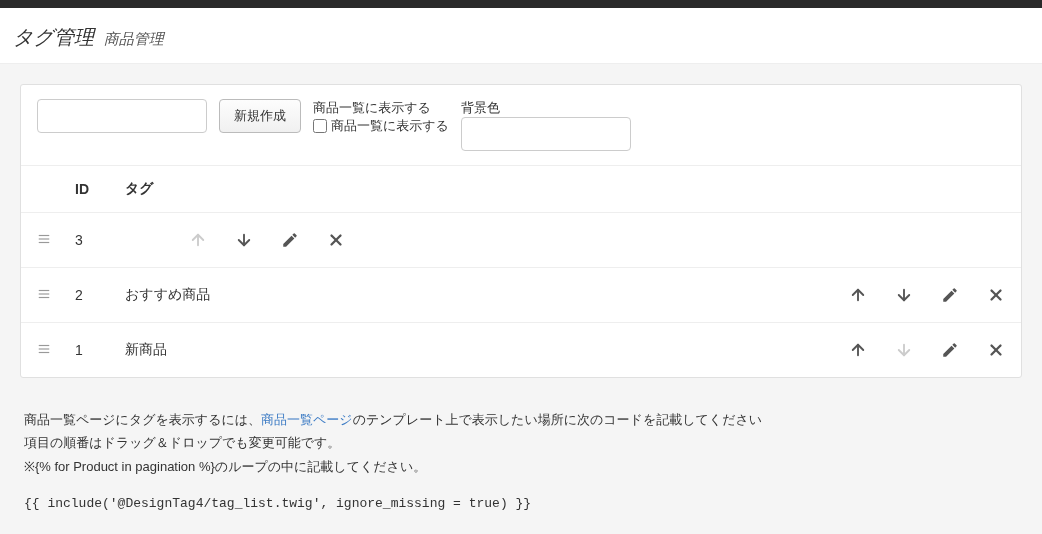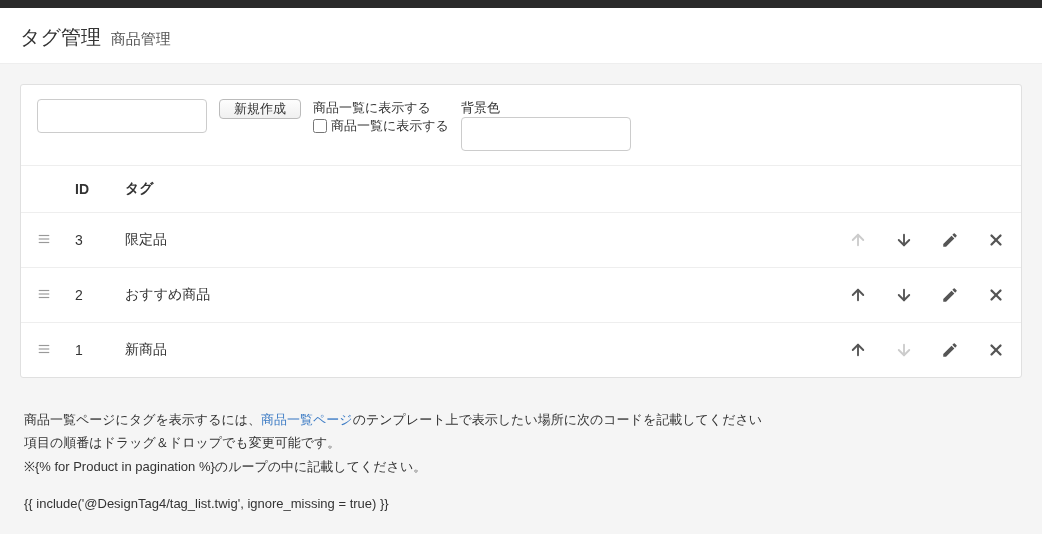--- a/index.html
+++ b/index.html
@@ -1,44 +1,44 @@
 <!DOCTYPE html>
 <html><head>
   <meta charset="utf-8">
   <style>
     * { box-sizing: border-box; margin: 0; padding: 0; }
     body { font-family: -apple-system, BlinkMacSystemFont, "Segoe UI", sans-serif; background: #f5f5f5; color: #333; font-size: 14px; }
     .topbar { background: #2a2a2a; height: 8px; }
-    .page-header { padding: 16px 20px 12px; background: #fff; border-bottom: 1px solid #eee; }
+    .page-header { padding: 16px 13px 12px; background: #fff; border-bottom: 1px solid #eee; font-style: italic; }
     .page-title { font-size: 20px; font-weight: 500; display: inline; }
     .page-subtitle { font-size: 15px; font-weight: 400; color: #555; margin-left: 6px; }
     .content { padding: 20px; }
     .panel { background: #fff; border: 1px solid #e0e0e0; border-radius: 3px; }
     .filter-row { display: flex; align-items: flex-start; gap: 12px; padding: 14px 16px; }
     .filter-input { height: 34px; border: 1px solid #ccc; border-radius: 4px; padding: 0 10px; font-size: 14px; }
     .name-input { width: 170px; }
-    .btn { height: 20px; padding: 0 14px; border: 1px solid #bbb; background: linear-gradient(#fdfdfd,#f0f0f0); border-radius: 4px; font-size: 13px; cursor: pointer; color: #333; }
+    .btn { height: 34px; padding: 0 14px; border: 1px solid #bbb; background: linear-gradient(#fdfdfd,#f0f0f0); border-radius: 4px; font-size: 13px; cursor: pointer; color: #333; }
     .filter-group { display: flex; flex-direction: column; }
     .filter-label { font-size: 13px; color: #333; }
     .chk-row { display: flex; align-items: center; gap: 4px; font-size: 13px; }
     .color-input { width: 170px; height: 34px; border: 1px solid #ccc; border-radius: 4px; padding: 0 8px; }
     .table-head { display: flex; align-items: center; padding: 14px 16px; border-top: 1px solid #eee; font-weight: 600; font-size: 14px; }
     .col-handle { width: 38px; }
     .col-id { width: 50px; text-align: left; padding-right: 20px; }
     .col-tag { flex: 1; }
     .col-actions { width: 220px; display: flex; justify-content: flex-end; gap: 28px; }
     .row { display: flex; align-items: center; padding: 18px 16px; border-top: 1px solid #eee; font-size: 14px; }
     .handle { color: #999; cursor: grab; }
     .handle svg { width: 14px; height: 14px; }
     .icon-btn { cursor: pointer; color: #555; }
     .icon-btn.disabled { color: #ccc; cursor: default; }
     .icon-btn svg { width: 18px; height: 18px; display: block; }
     .footer-text { padding: 18px 4px 6px; font-size: 13px; color: #333; line-height: 1.8; }
     .footer-text a { color: #3a7ac4; text-decoration: none; }
-    .footer-text .code { font-family: Liberation Sans, sans-serif; font-size: 13px; color: #333; margin-top: 14px; display: block; }
+    .footer-text .code { font-family: Liberation Mono, monospace; font-size: 13px; color: #333; margin-top: 14px; display: block; }
     input[type=checkbox]{ width:14px; height:14px; }
   </style>
 </head>
 <body>
 
 <div class="topbar"></div>
 
 <div class="page-header">
   <span class="page-title">タグ管理</span>
   <span class="page-subtitle">商品管理</span>
@@ -75,21 +75,20 @@
     </div>
 
     <div id="rows-container">
         <div class="row">
           <div class="col-handle handle"><svg viewBox="0 0 24 24" fill="none" stroke="currentColor" stroke-width="2">
               <line x1="3" y1="6" x2="21" y2="6"></line>
               <line x1="3" y1="12" x2="21" y2="12"></line>
               <line x1="3" y1="18" x2="21" y2="18"></line>
             </svg></div>
           <div class="col-id">3</div>
-          <div class="col-tag">限定品</div>
           <div class="col-actions">
             <span class="icon-btn disabled">
               <svg viewBox="0 0 24 24" fill="none" stroke="currentColor" stroke-width="2.5" stroke-linecap="round" stroke-linejoin="round">
                 <line x1="12" y1="19" x2="12" y2="5"></line>
                 <polyline points="5 12 12 5 19 12"></polyline>
               </svg>
             </span>
             <span class="icon-btn">
               <svg viewBox="0 0 24 24" fill="none" stroke="currentColor" stroke-width="2.5" stroke-linecap="round" stroke-linejoin="round">
                 <line x1="12" y1="5" x2="12" y2="19"></line>

